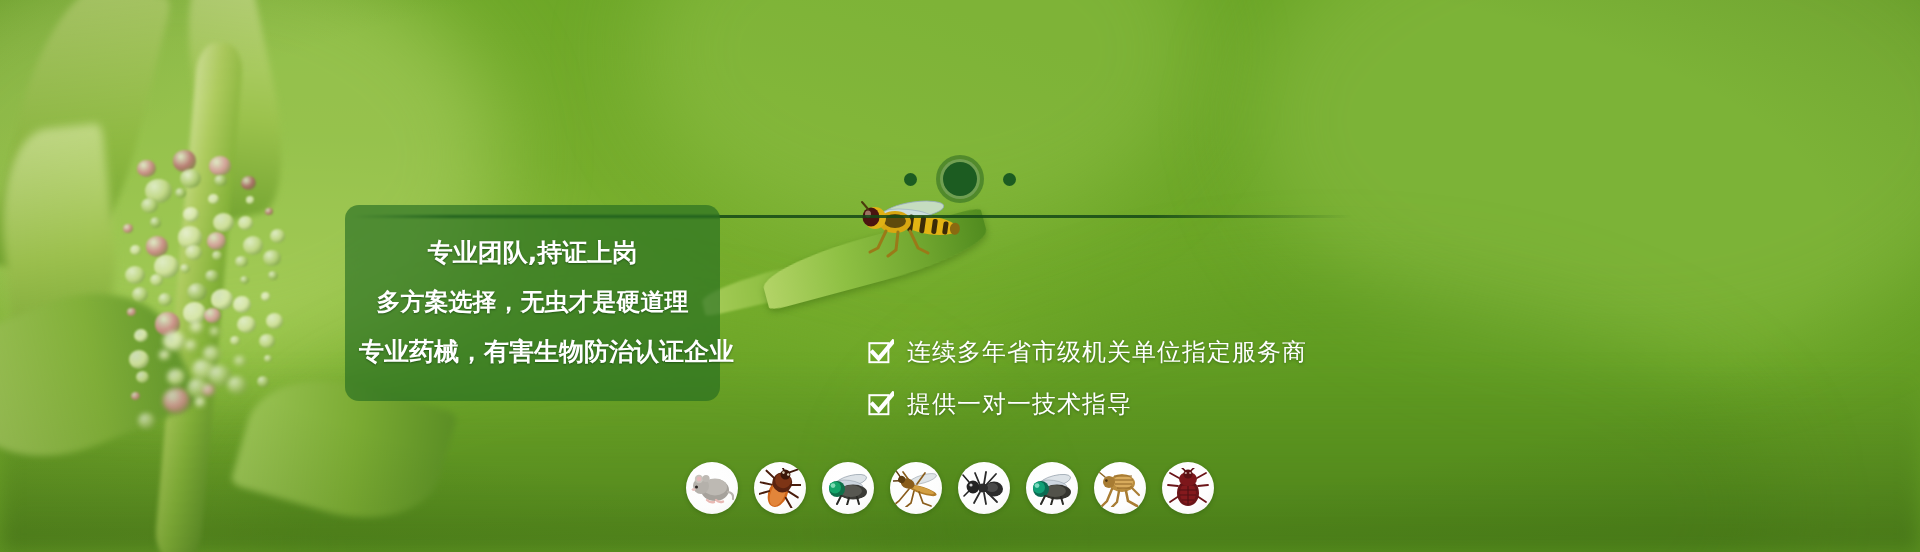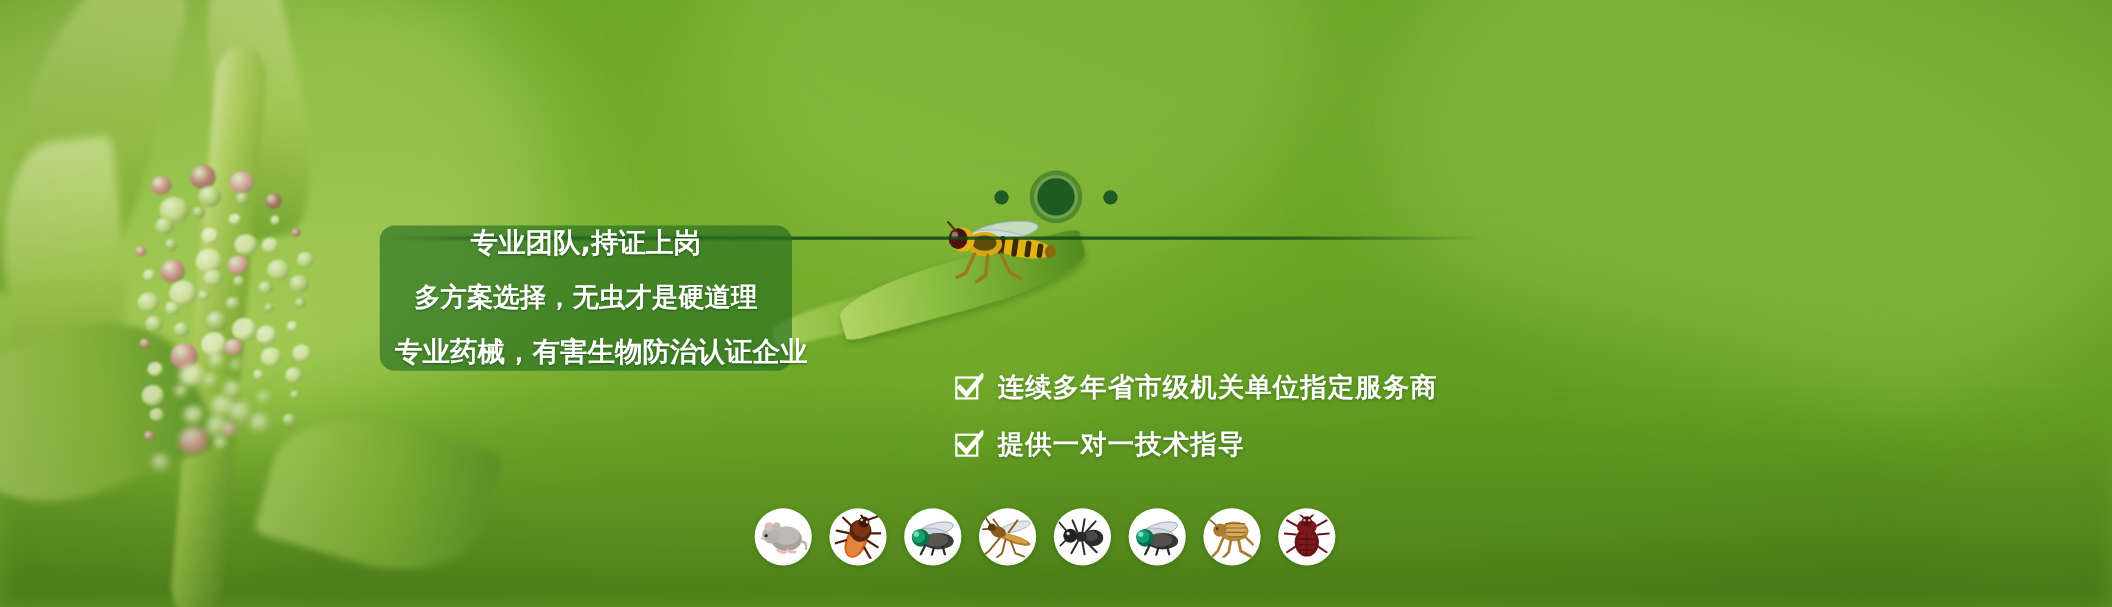--- a/index.html
+++ b/index.html
@@ -156,21 +156,21 @@
   .rule {
     position:absolute;
     left:352px; width:1000px; top:215px; height:3px;
     background:linear-gradient(90deg, rgba(20,72,22,.0) 0%, rgba(20,72,22,.85) 10%, rgba(20,72,22,.85) 80%, rgba(20,72,22,0) 100%);
   }
 
   
   .panel {
     position:absolute;
     left:345px; top:205px;
-    width:375px; height:132px;
+    width:375px; height:196px;
     border-radius:14px;
     background:rgba(33,105,33,.62);
     backdrop-filter:blur(1px);
     display:flex; flex-direction:column;
     justify-content:center;
     padding:10px 14px 12px 14px;
   }
   .panel-line {
     color:#ffffff;
     font-weight:bold;
@@ -182,21 +182,21 @@
   .panel-line.l1 { font-size:25px; margin-bottom:17px; }
   .panel-line.l2 { font-size:24px; margin-bottom:17px; letter-spacing:0px; }
   .panel-line.l3 { font-size:25px; }
 
   
   .checklist {
     position:absolute;
     left:868px; top:336px;
     display:flex; flex-direction:column; gap:20px;
   }
-  .check-row { display:flex; align-items:center; gap:13px;font-weight:bold; }
+  .check-row { display:flex; align-items:center; gap:13px; }
   .check-box { width:26px; height:26px; flex:0 0 auto; position:relative; }
   .check-box svg { display:block; }
   .check-text {
     color:#ffffff;
     font-size:24px;
     letter-spacing:1px;
     white-space:nowrap;
     text-shadow:0 1px 3px rgba(20,60,10,.45);
     font-family:"DejaVu Sans","Liberation Sans",sans-serif;
   }

